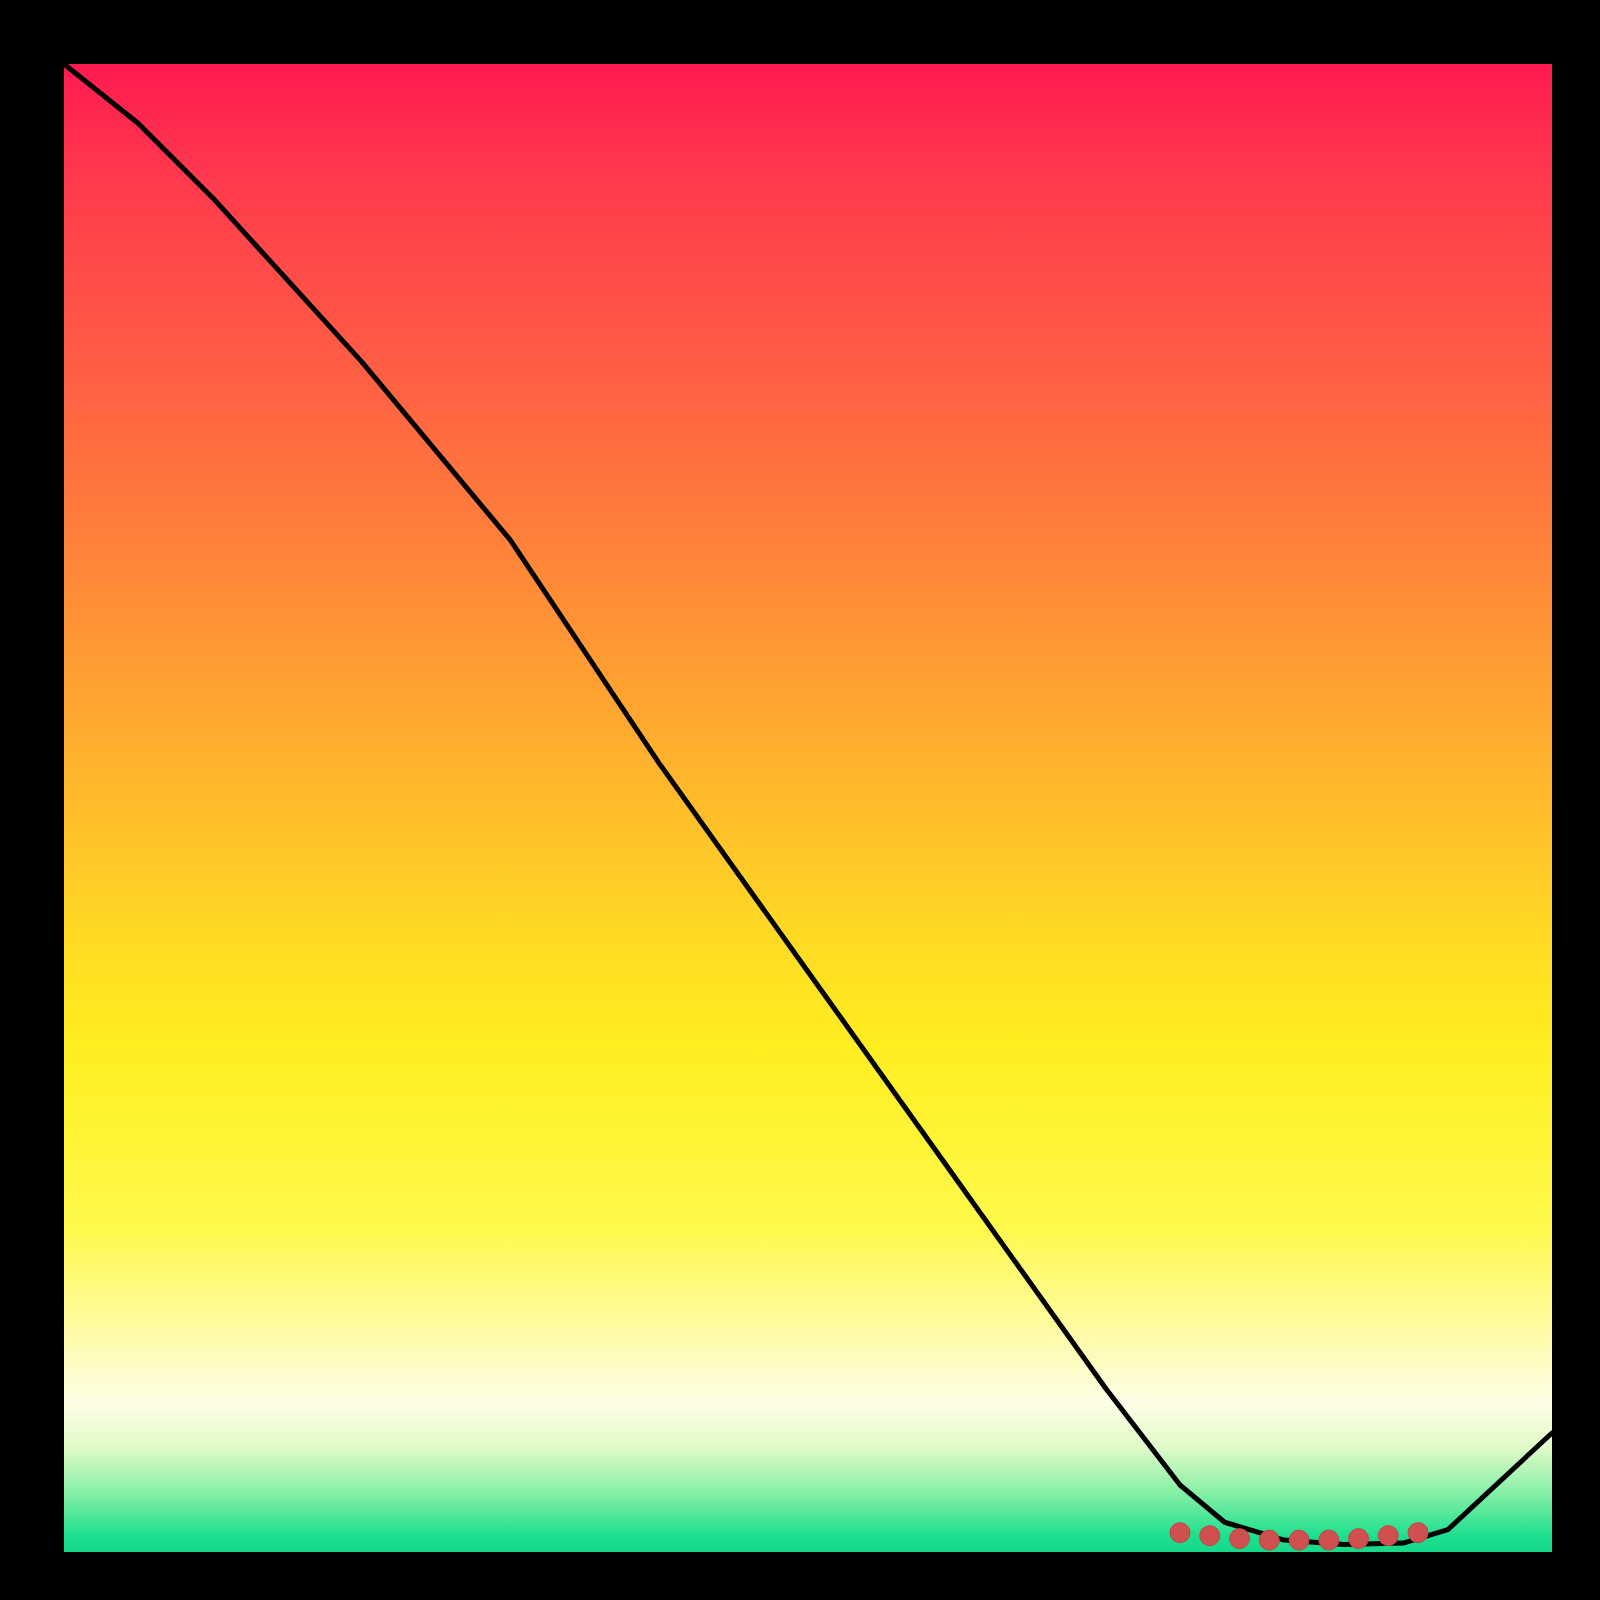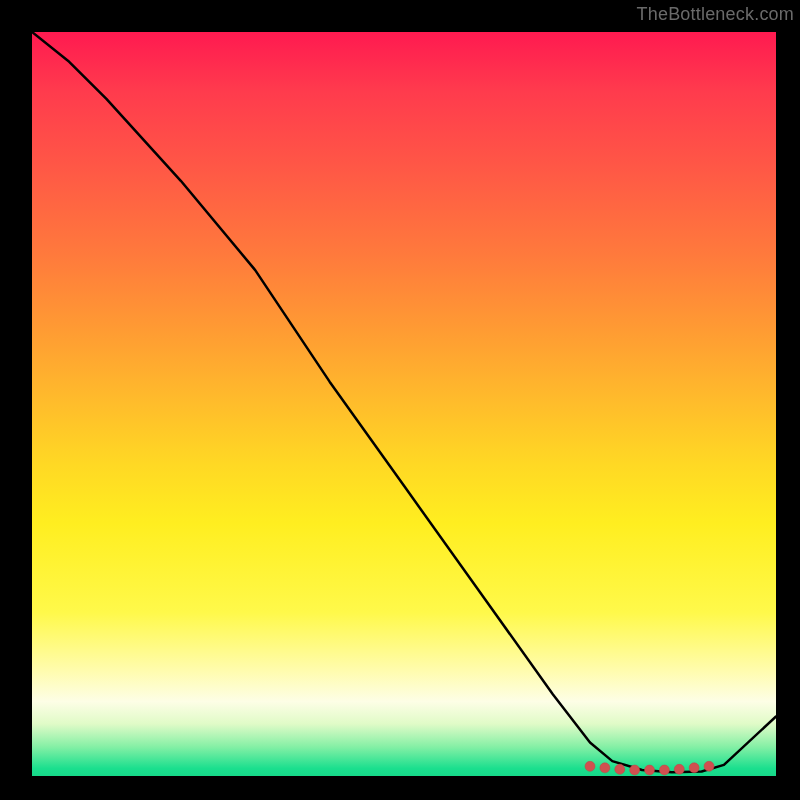--- a/index.html
+++ b/index.html
@@ -84,14 +84,13 @@
           <circle cx="587.76" cy="737.30" r="5" class="marker"></circle>
           <circle cx="602.64" cy="738.05" r="5" class="marker"></circle>
           <circle cx="617.52" cy="738.05" r="5" class="marker"></circle>
           <circle cx="632.40" cy="738.05" r="5" class="marker"></circle>
           <circle cx="647.28" cy="737.30" r="5" class="marker"></circle>
           <circle cx="662.16" cy="735.82" r="5" class="marker"></circle>
           <circle cx="677.04" cy="734.33" r="5" class="marker"></circle>
         </g>
     </svg>
   </div>
-  <div class="attribution">TheBottleneck.com</div>
 </div>
 
 </body></html>

